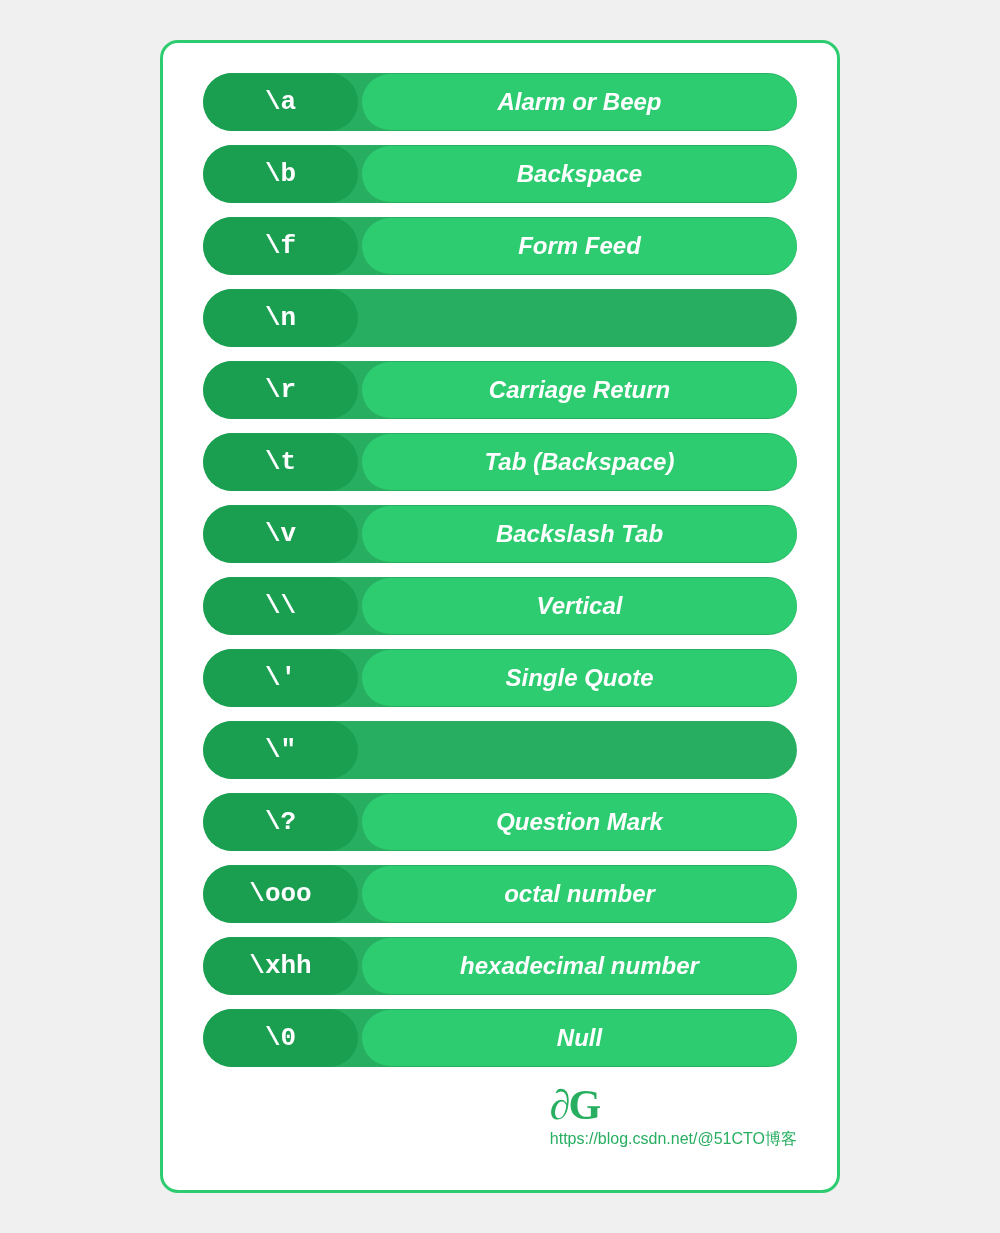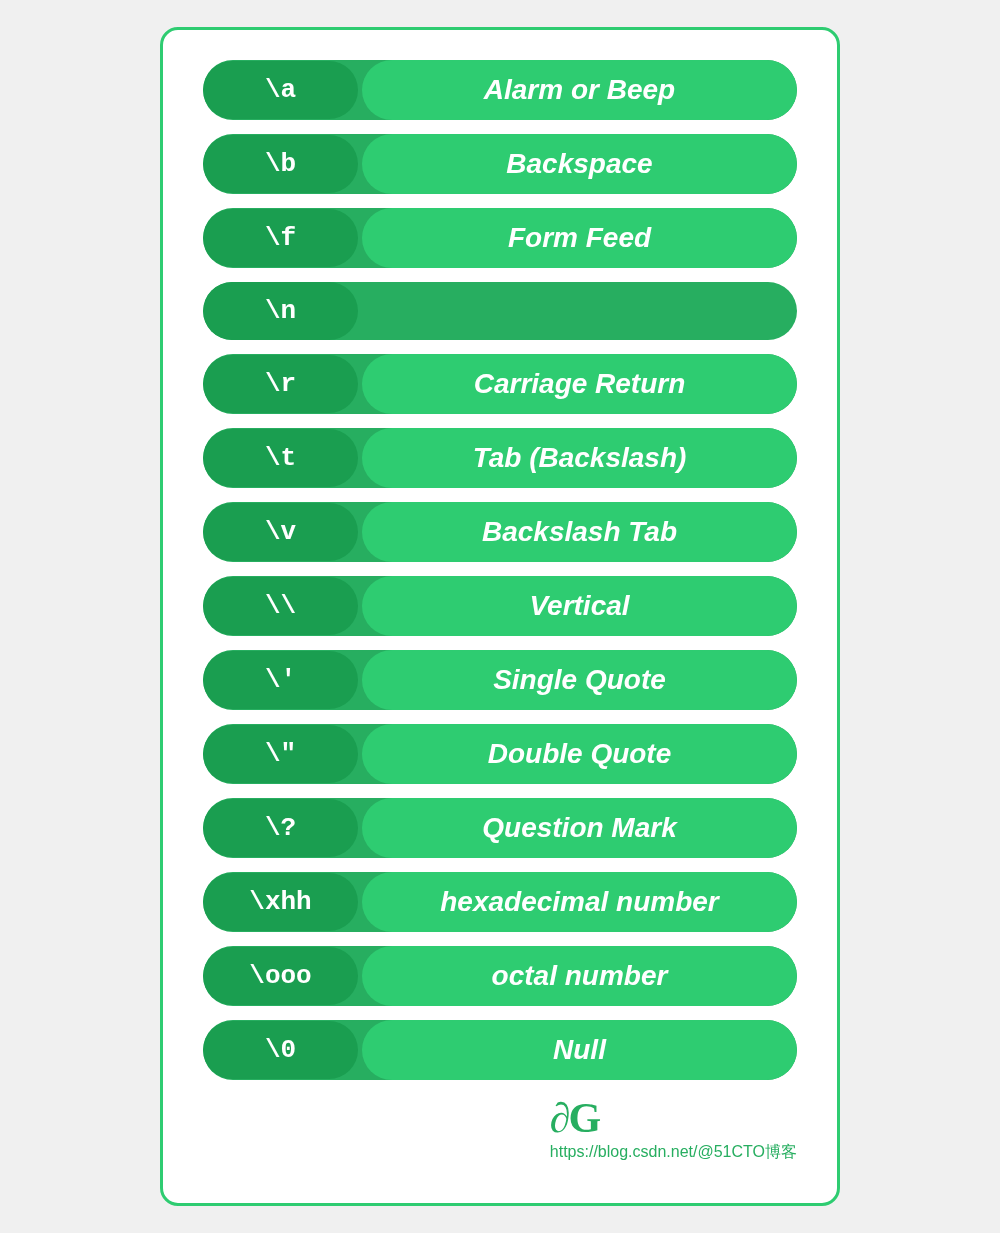--- a/index.html
+++ b/index.html
@@ -47,21 +47,21 @@
       min-width: 155px;
       text-align: center;
       flex-shrink: 0;
     }
 
     .escape-desc {
       background: #2ecc71;
       color: white;
       font-weight: 900;
       font-style: italic;
-      font-size: 28px;
+      font-size: 24px;
       flex: 1;
       text-align: center;
       padding: 14px 20px;
       border-radius: 50px;
       margin-left: 4px;
     }
 
     .logo-area {
       display: flex;
       justify-content: flex-end;
@@ -103,49 +103,48 @@
       </div>
       <div class="escape-row">
         <div class="escape-code">\n</div>
       </div>
       <div class="escape-row">
         <div class="escape-code">\r</div>
         <div class="escape-desc">Carriage Return</div>
       </div>
       <div class="escape-row">
         <div class="escape-code">\t</div>
-        <div class="escape-desc">Tab (Backslash)</div>
+        <div class="escape-desc">Tab (Backspace)</div>
       </div>
       <div class="escape-row">
         <div class="escape-code">\v</div>
         <div class="escape-desc">Backslash Tab</div>
       </div>
       <div class="escape-row">
         <div class="escape-code">\\</div>
         <div class="escape-desc">Vertical</div>
       </div>
       <div class="escape-row">
         <div class="escape-code">\'</div>
         <div class="escape-desc">Single Quote</div>
       </div>
       <div class="escape-row">
         <div class="escape-code">\"</div>
-        <div class="escape-desc">Double Quote</div>
       </div>
       <div class="escape-row">
         <div class="escape-code">\?</div>
         <div class="escape-desc">Question Mark</div>
       </div>
       <div class="escape-row">
+        <div class="escape-code">\ooo</div>
+        <div class="escape-desc">octal number</div>
+      </div>
+      <div class="escape-row">
         <div class="escape-code">\xhh</div>
         <div class="escape-desc">hexadecimal number</div>
-      </div>
-      <div class="escape-row">
-        <div class="escape-code">\ooo</div>
-        <div class="escape-desc">octal number</div>
       </div>
       <div class="escape-row">
         <div class="escape-code">\0</div>
         <div class="escape-desc">Null</div>
       </div>
     </div>
   <div class="logo-area">
     <div>
       <div class="gfg-logo">∂G</div>
       <div class="watermark">https://blog.csdn.net/@51CTO博客</div>

